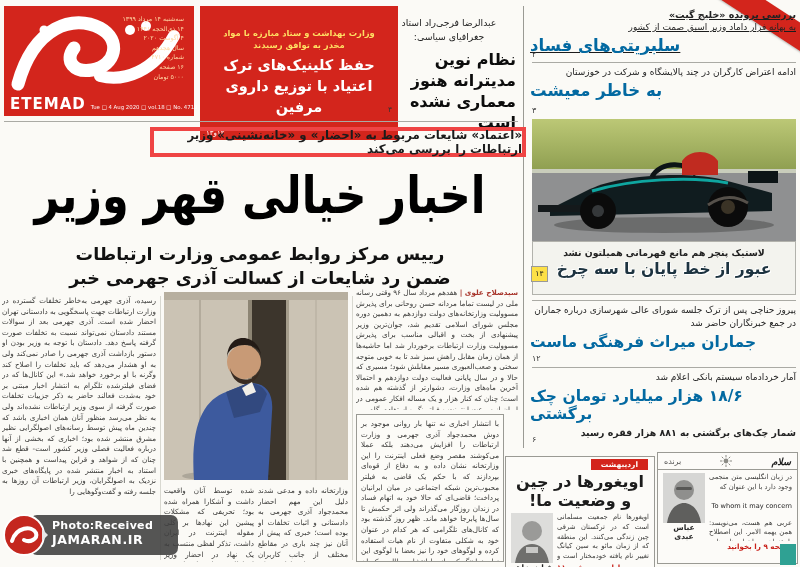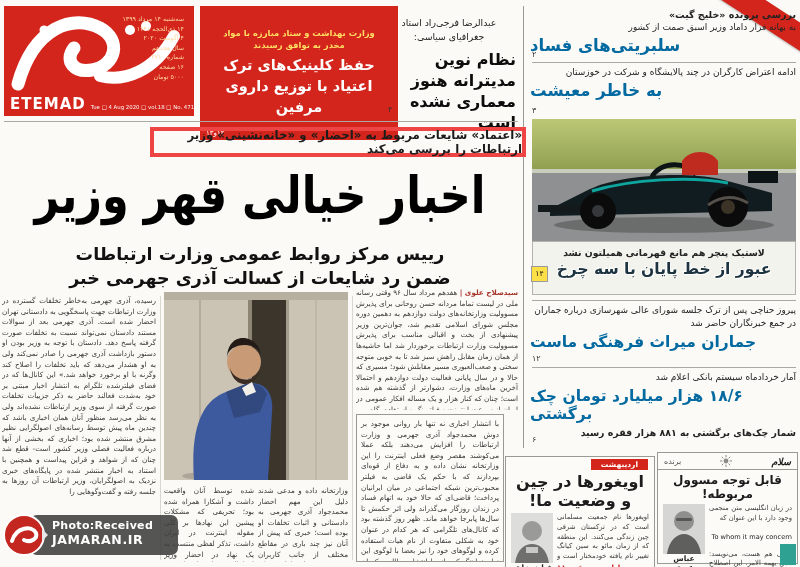--- a/index.html
+++ b/index.html
@@ -114,21 +114,21 @@
       <circle cx="22" cy="22" r="20" fill="#c4271f" stroke="#fff" stroke-width="2"></circle>
       <path d="M10,28 C14,14 30,12 34,20 C36,26 28,30 22,27" fill="none" stroke="#fff" stroke-width="4" stroke-linecap="round"></path>
       <polygon points="40,16 46,22 40,28" fill="#e8e8e8"></polygon>
     </svg>
     <div class="abs" style="left:50px;top:7px;color:#fff;font-weight:bold;">
       <div style="font-size:11px;letter-spacing:.3px;">Photo:Received</div>
       <div style="font-size:12.5px;letter-spacing:.6px;">JAMARAN.IR</div>
     </div>
   </div>
 
-  <div class="abs rtl" style="left:530px;top:8px;width:266px;height:52px;">
+  <div class="abs rtl" style="left:530px;top:8px;width:266px;height:52px;text-decoration:underline;">
     <div class="kicker-sm" style="font-weight:bold;font-size:9.5px;">بررسی پرونده «خلیج گیت»</div>
     <div class="kicker-sm">به بهانه فرار داماد وزیر اسبق صمت از کشور</div>
     <div class="hl" style="font-size:16.5px;margin-top:2px;">سلبریتی‌های فساد</div>
     <div class="pagenum">۲</div>
   </div>
   <div class="hairline-h" style="left:532px;top:62px;width:264px;"></div>
 
   <div class="abs rtl" style="left:530px;top:66px;width:266px;height:50px;">
     <div class="kicker-sm">ادامه اعتراض کارگران در چند پالایشگاه و شرکت در خوزستان</div>
     <div class="hl" style="font-size:16.5px;margin-top:2px;">به خاطر معیشت</div>
@@ -213,21 +213,20 @@
           <line x1="0" y1="6" x2="2.4" y2="6"></line>
             <line x1="9.6" y1="6" x2="12" y2="6"></line>
           <line x1="1.8" y1="1.8" x2="3.4" y2="3.4"></line>
             <line x1="8.6" y1="8.6" x2="10.2" y2="10.2"></line>
           <line x1="8.6" y1="3.4" x2="10.2" y2="1.8"></line>
             <line x1="1.8" y1="10.2" x2="3.4" y2="8.6"></line>
         </g>
       </svg>
       <span style="font-size:8px;color:#555;">برنده</span>
     </div>
-    <div style="margin:3px 4px 0;font-size:12px;font-weight:bold;text-align:center;">قابل توجه مسوول مربوطه!</div>
     <div style="display:flex;flex-direction:row;margin:3px 5px 0;gap:4px;">
       <div style="flex:1;">
         <div class="body-txt" style="font-size:6.8px;line-height:9.8px;">در زبان انگلیسی متن منجمی وجود دارد با این عنوان که</div>
         <div style="direction:ltr;font-size:6.6px;text-align:right;color:#222;margin:9px 0;">To whom it may concern</div>
         <div class="body-txt" style="font-size:6.8px;line-height:9.8px;height:22px;">عربی هم هست، می‌نویسد: همن یهمه الامر. این اصطلاح یا عنوان در ابتدای نامه‌هایی نوشته می‌شود.</div>
         <div class="red-note" style="font-size:7.2px;margin-top:1px;">صفحه ۹ را بخوانید</div>
       </div>
       <div style="width:42px;">
         <svg width="42" height="50" viewBox="0 0 42 50">
           <rect width="42" height="50" fill="#d6d6d4"></rect>

